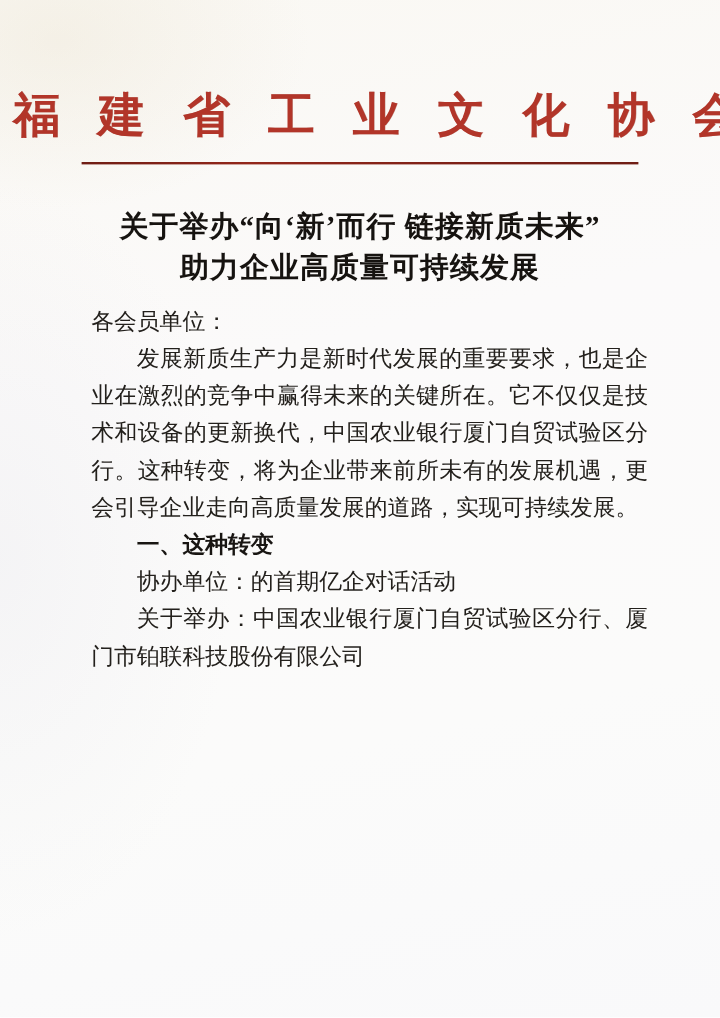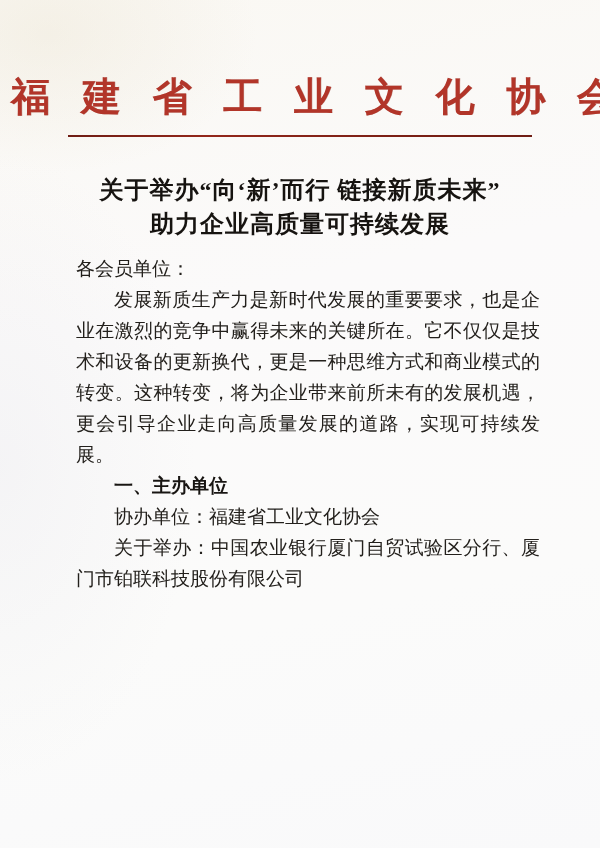--- a/index.html
+++ b/index.html
@@ -66,23 +66,23 @@
   <div class="divider"></div>
 
   <div class="doc-title">
     <div>关于举办“向‘新’而行 链接新质未来”</div>
     <div>助力企业高质量可持续发展</div>
   </div>
 
   <div class="body-text">
     <div class="salutation">各会员单位：</div>
 
-    <p class="para">发展新质生产力是新时代发展的重要要求，也是企业在激烈的竞争中赢得未来的关键所在。它不仅仅是技术和设备的更新换代，更是一种思维方式和商业模式的转变。这种转变，将为企业带来前所未有的发展机遇，更会引导企业走向高质量发展的道路，实现可持续发展。</p>
+    <p class="para">发展新质生产力是新时代发展的重要要求，也是企业在激烈的竞争中赢得未来的关键所在。它不仅仅是技术和设备的更新换代，中国农业银行厦门自贸试验区分行。这种转变，将为企业带来前所未有的发展机遇，更会引导企业走向高质量发展的道路，实现可持续发展。</p>
 
 
-    <div class="section-heading">一、主办单位</div>
+    <div class="section-heading">一、这种转变</div>
 
-    <div class="host-line"><span>协办单位：</span><span>福建省工业文化协会</span></div>
+    <div class="host-line"><span>协办单位：</span><span>的首期亿企对话活动</span></div>
 
     <div class="host-line"><span>关于举办：</span><span>中国农业银行厦门自贸试验区分行、厦门市铂联科技股份有限公司</span></div>
   </div>
 
 </div>
 
 </body></html>

